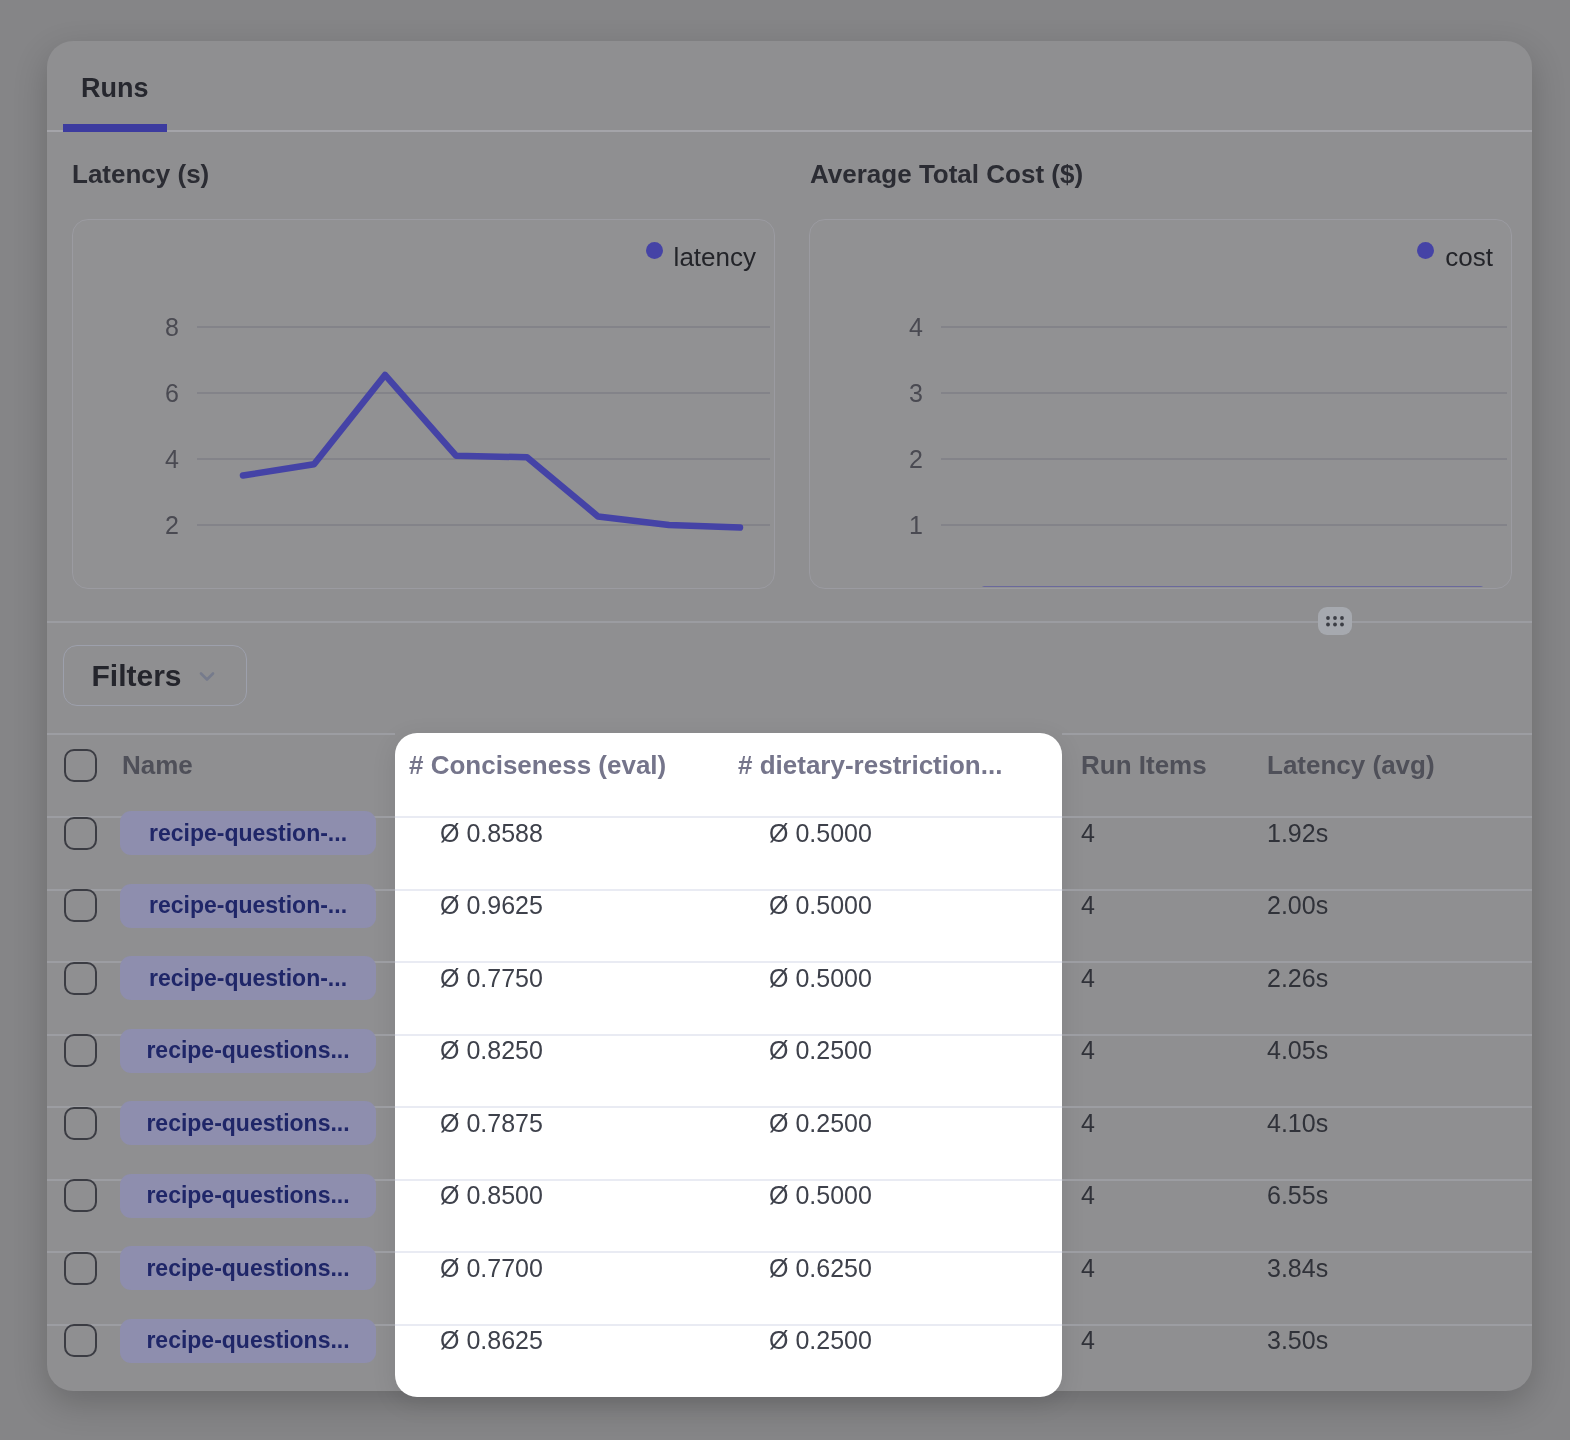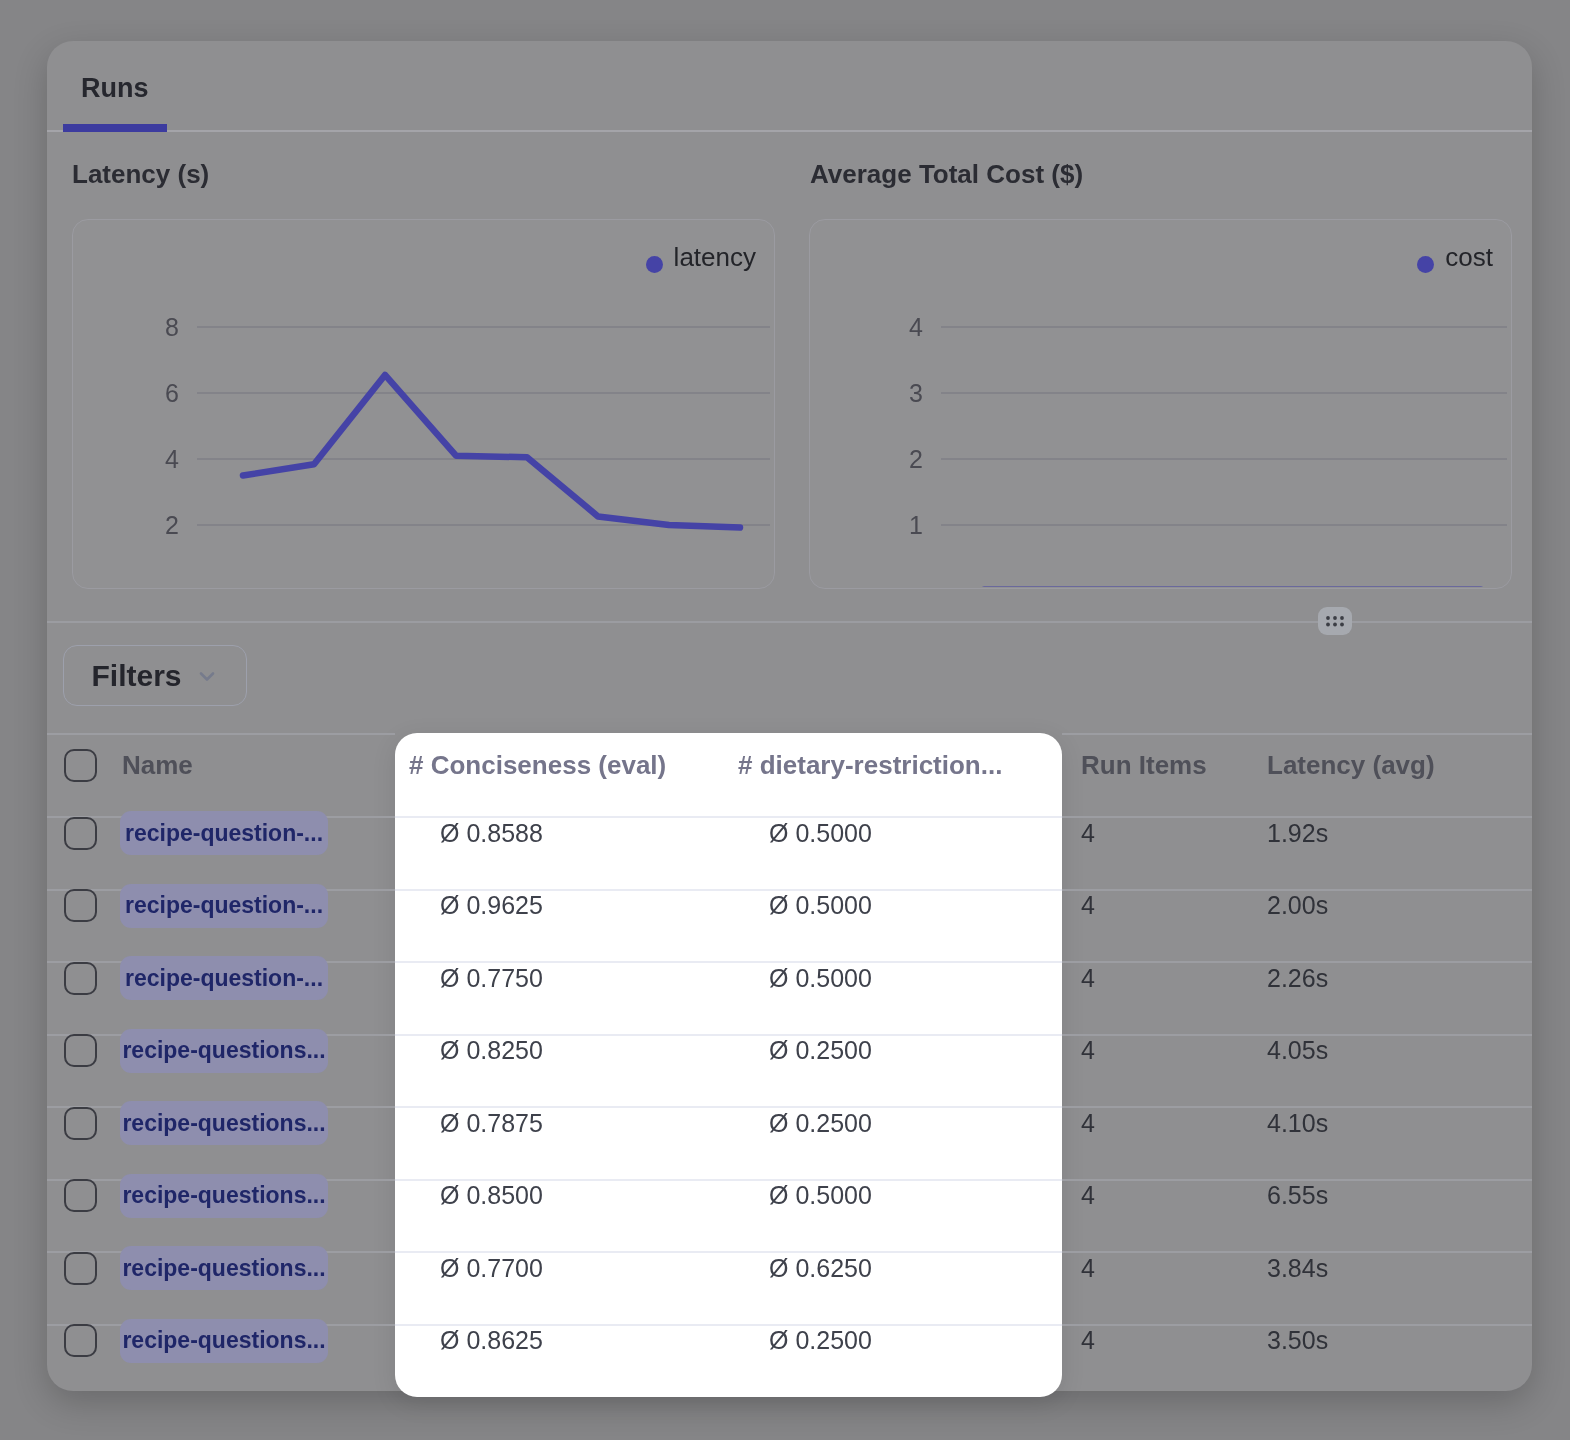--- a/index.html
+++ b/index.html
@@ -22,21 +22,21 @@
   .tab + .tab{margin-left:16px;}
   .tab.active::after{content:"";position:absolute;left:0;right:0;bottom:0;height:8px;background:#3c3b9f;}
   
   .chart-title{position:absolute;font-size:26px;font-weight:700;color:#2b2c33;}
   .chart-title.t-latency{left:25px;top:118px;}
   .chart-title.t-cost{left:763px;top:118px;}
   .chart-card{position:absolute;top:178px;width:703px;height:370px;background:#919193;border:1.5px solid #9b9ba1;border-radius:16px;box-sizing:border-box;}
   .chart-card.cc-latency{left:25px;}
   .chart-card.cc-cost{left:762px;}
   .chart-card svg{position:absolute;left:0;top:0;}
-  .legend{position:absolute;top:22px;right:18px;display:flex;align-items:flex-end;gap:11px;font-size:26px;font-weight:500;color:#232429;}
+  .legend{position:absolute;top:22px;right:18px;display:flex;align-items:flex-start;gap:11px;font-size:26px;font-weight:500;color:#232429;}
   .legend-dot{width:17px;height:17px;border-radius:50%;background:#4543a6;}
   
   .hdivider{position:absolute;left:0;top:580px;width:100%;height:2px;background:#9b9ca1;}
   .grip{position:absolute;left:1271px;top:566px;width:34px;height:28px;border-radius:9px;background:#a6a9af;display:flex;align-items:center;justify-content:center;cursor:grab;}
   
   .filters-btn{position:absolute;left:16px;top:604px;width:184px;height:61px;border:1.5px solid #9da0ac;border-radius:14px;background:transparent;display:flex;align-items:center;justify-content:center;gap:13px;font-size:30px;font-weight:600;color:#24252c;font-family:inherit;cursor:pointer;}
   
   .spotlight{position:absolute;left:348px;top:692px;width:667px;height:664px;background:#ffffff;border-radius:22px;z-index:1;box-shadow:0 6px 24px rgba(0,0,0,0.10);}
   
   .table-wrap{position:absolute;left:0;top:692px;width:1485px;height:658px;overflow:hidden;border-radius:0 0 26px 26px;z-index:2;}
@@ -47,21 +47,21 @@
   .row{height:72.5px;font-size:25px;color:#303239;}
   .cell{display:flex;align-items:center;}
   .c-conc{padding-left:14px;}
   .c-diet{padding-left:12px;}
   .c-items{padding-left:19px;}
   .c-lat{padding-left:8px;}
   .c-check{padding-left:17px;}
   .lit-head{color:#75758b;}
   .lit{color:#3e414b;margin-left:31px;}
   .checkbox{width:33px;height:33px;border:2.5px solid #3b3c43;border-radius:10px;box-sizing:border-box;background:transparent;cursor:pointer;}
-  .badge{width:208px;height:44px;border-radius:11px;background:#8e8eae;color:#1f2668;font-size:23px;font-weight:700;display:flex;align-items:center;justify-content:center;cursor:pointer;white-space:nowrap;}
+  .badge{width:256px;height:44px;border-radius:11px;background:#8e8eae;color:#1f2668;font-size:23px;font-weight:700;display:flex;align-items:center;justify-content:center;cursor:pointer;white-space:nowrap;}
 </style>
 </head>
 <body>
 
 <div class="card">
 
   <div class="tabbar">
     <div class="tab active">
       <span>Runs</span>
     </div>

